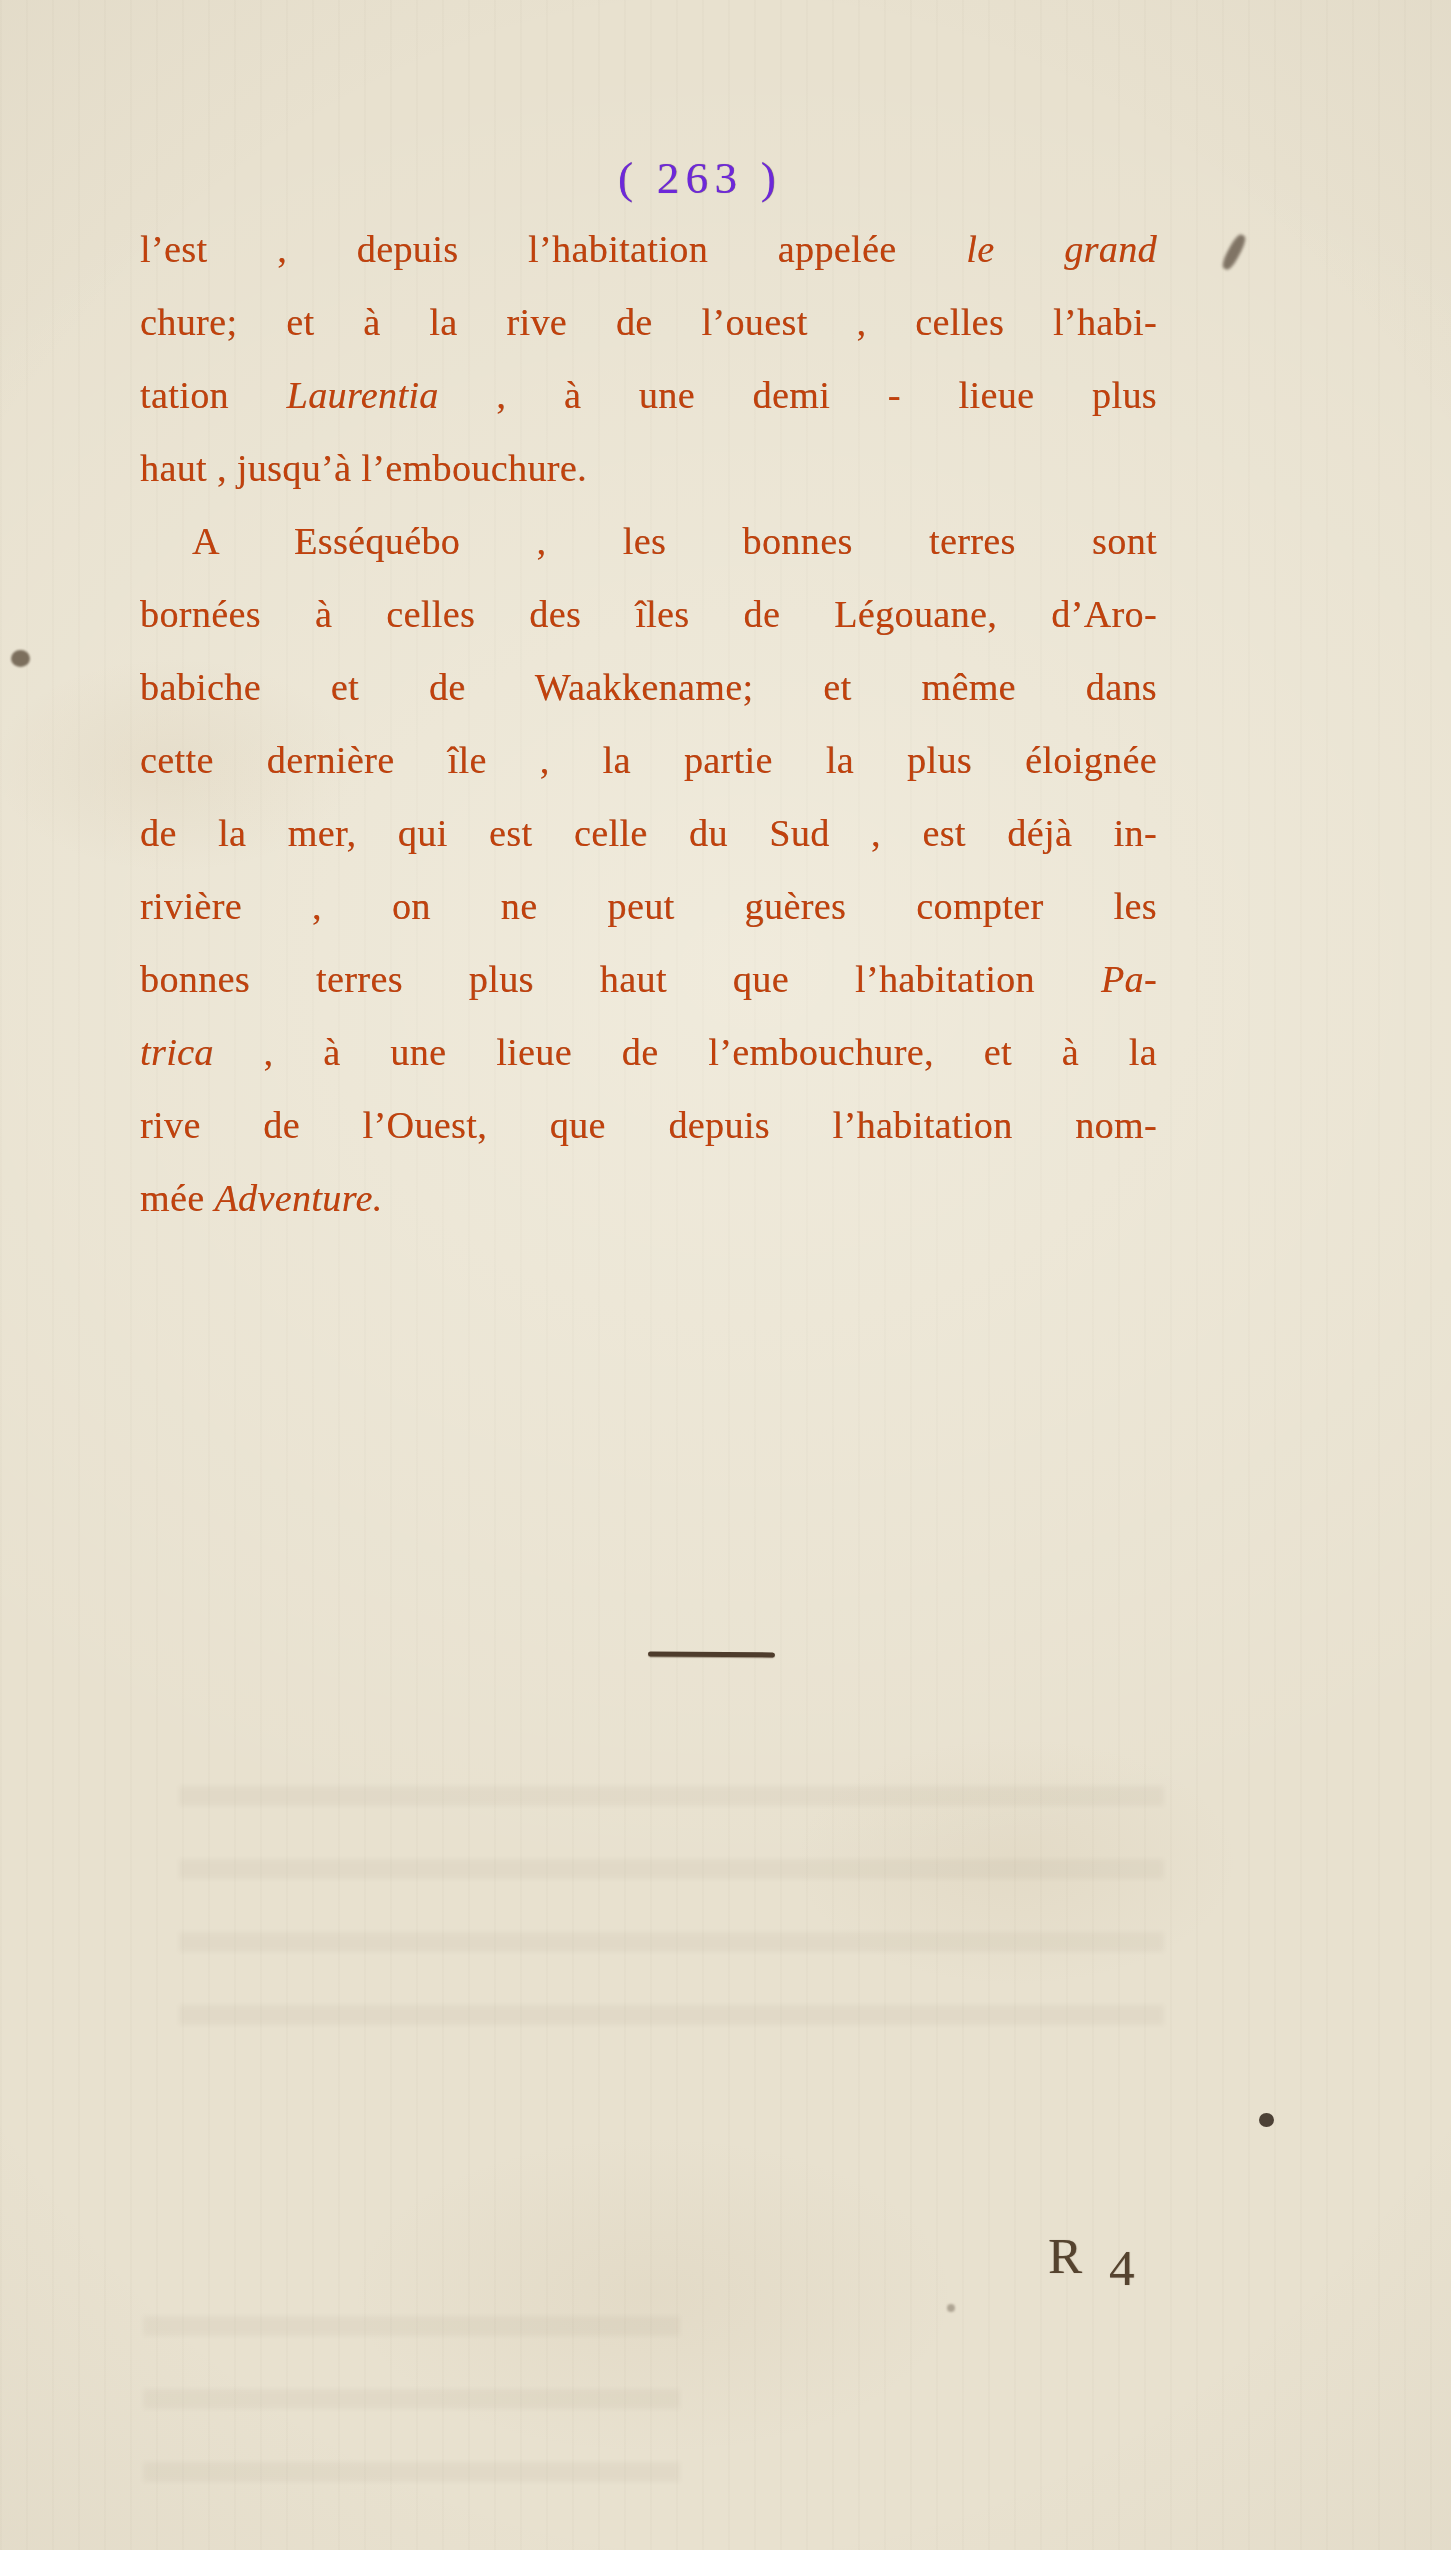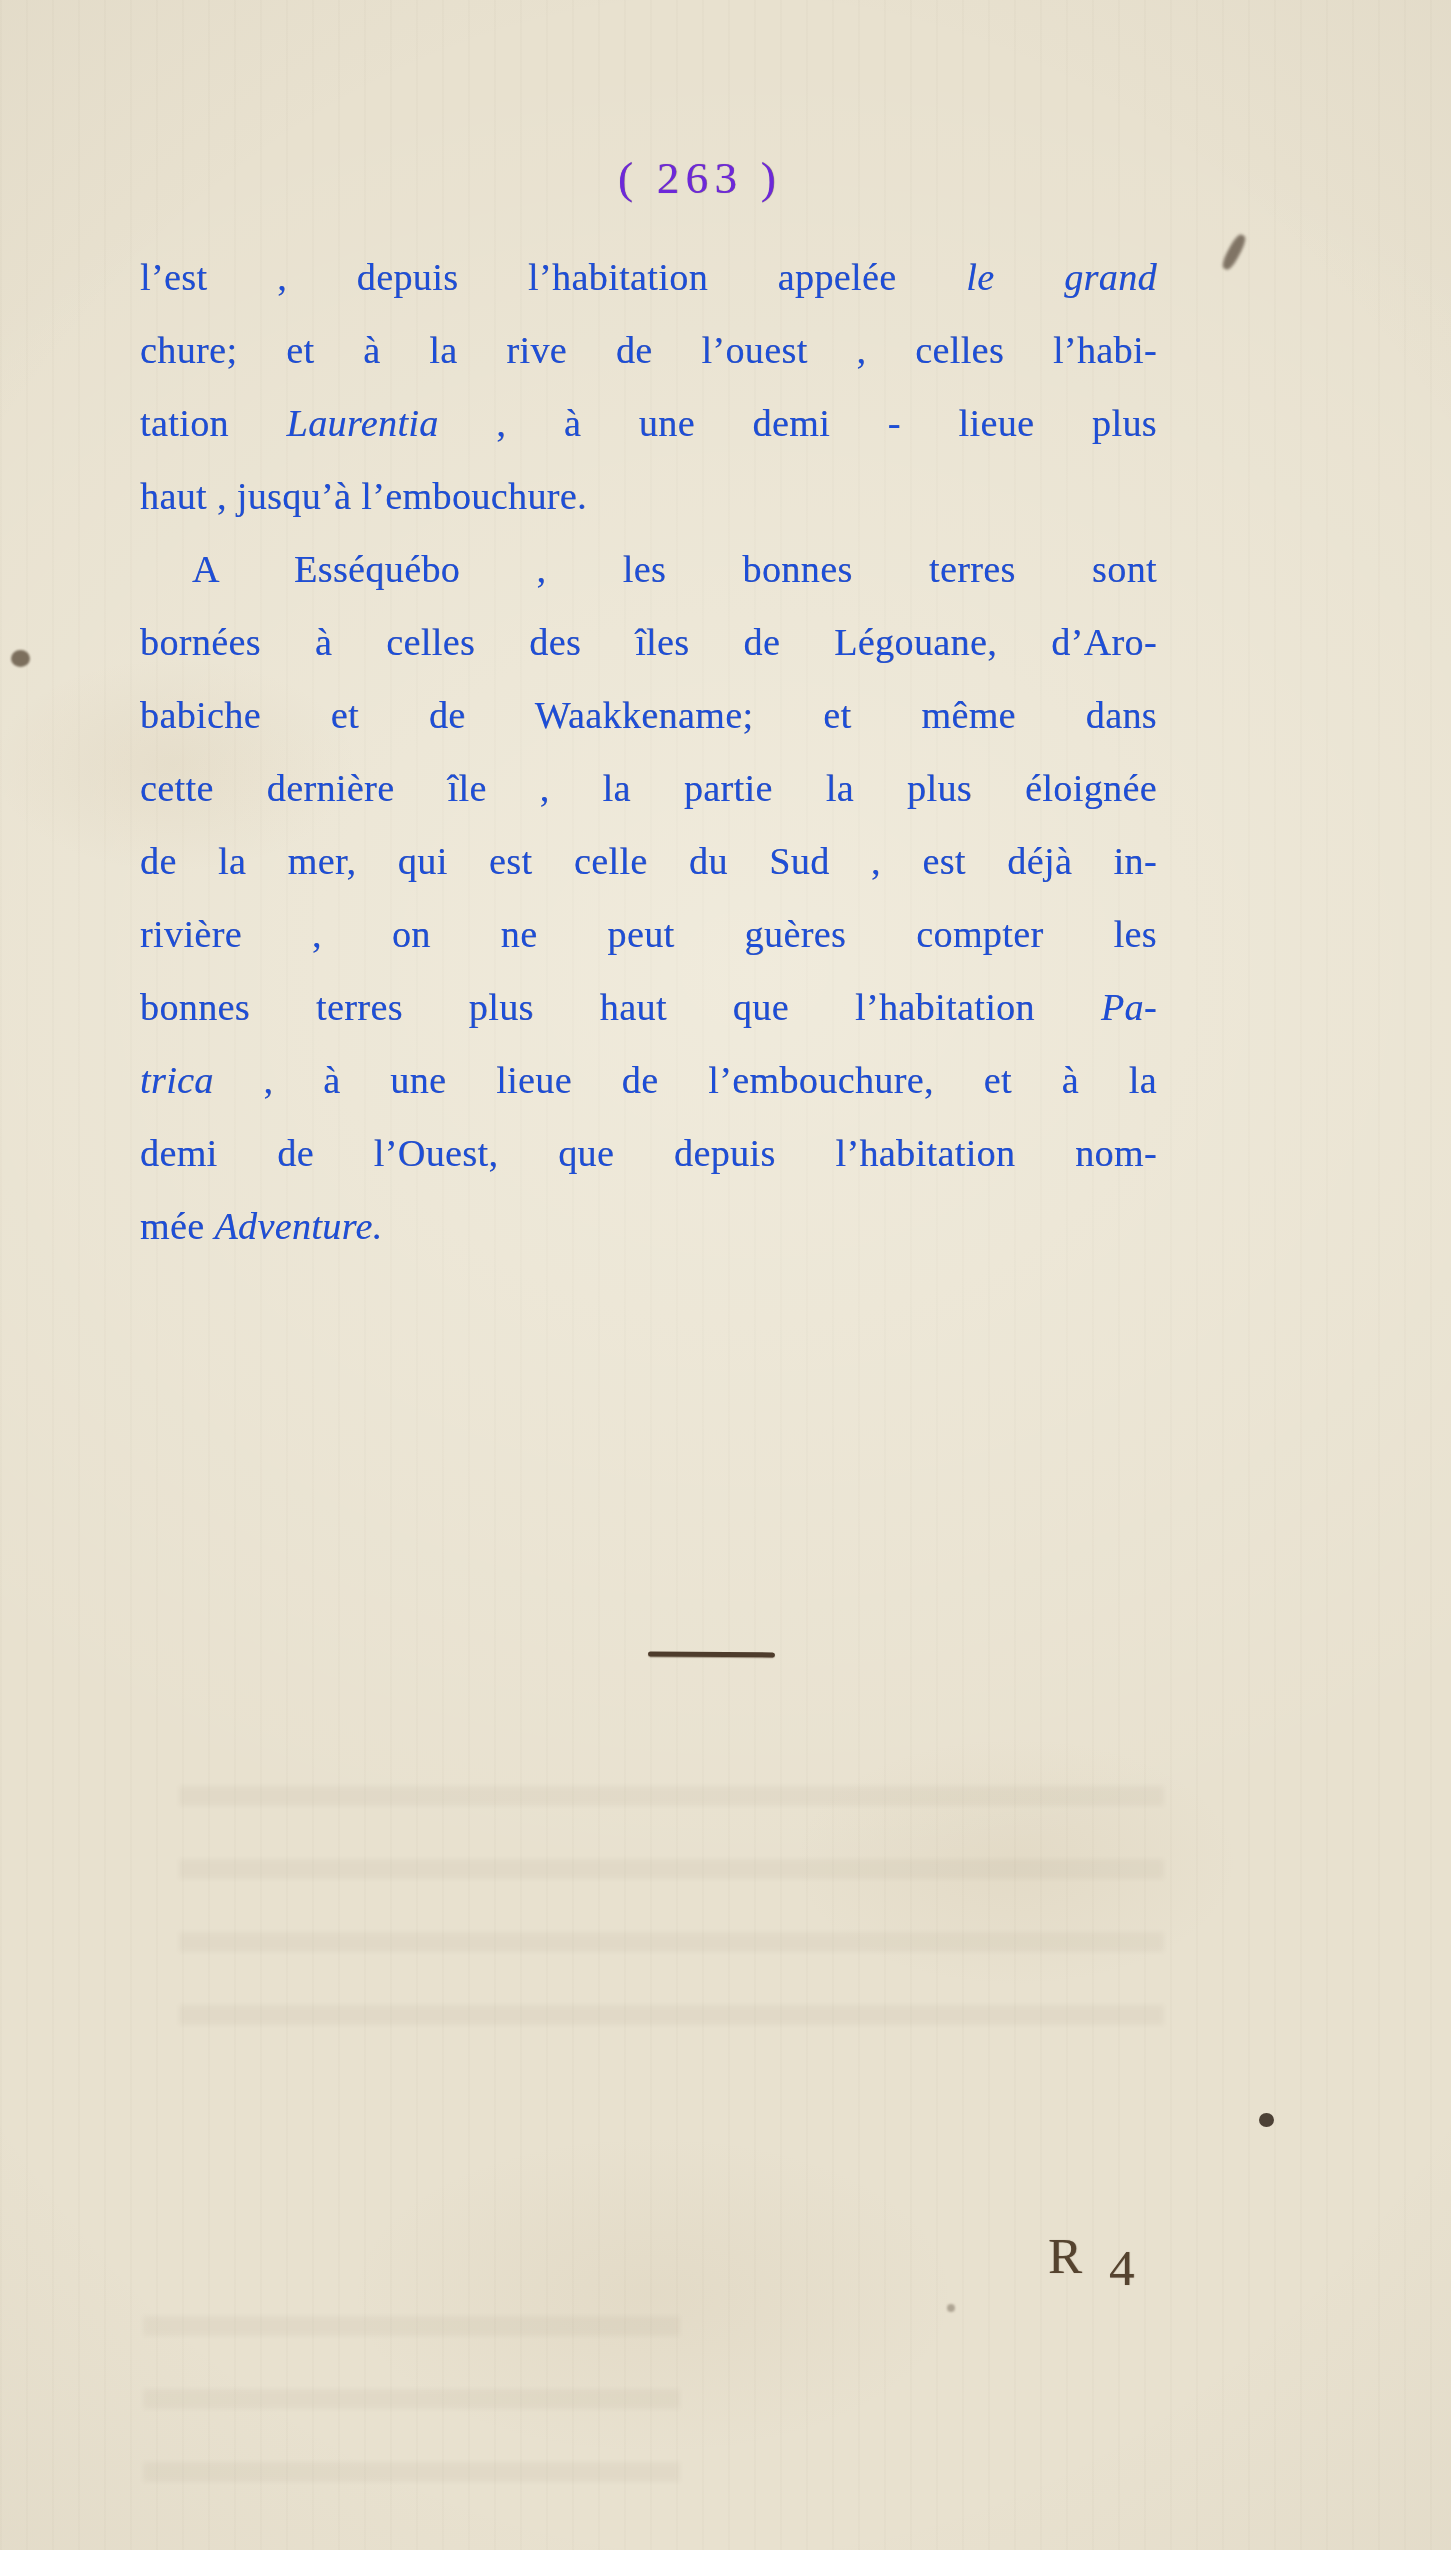--- a/index.html
+++ b/index.html
@@ -18,22 +18,22 @@
       radial-gradient(ellipse 30% 9% at 45% 90%, rgba(160,135,95,0.07), rgba(160,135,95,0) 70%),
       repeating-linear-gradient(90deg, rgba(90,75,50,0.022) 0 1.8px, rgba(0,0,0,0) 1.8px 26px),
       linear-gradient(#e8e1cf,#e8e1cf);
   }
   .header{
     position:absolute;top:152px;left:700px;transform:translateX(-50%);
     font-size:45px;color:#6d28d9;letter-spacing:6.3px;white-space:nowrap;
     text-shadow:0.4px 0.4px 0.7px rgba(70,50,30,0.55);
   }
   .textblock{
-    position:absolute;top:241px;left:140px;width:1017px;
-    font-size:38px;line-height:73px;color:#1d4ed8;
+    position:absolute;top:213px;left:140px;width:1017px;
+    font-size:38px;line-height:73px;color:#c2410c;
     text-shadow:0.3px 0.4px 0.6px rgba(70,50,30,0.5);
     letter-spacing:0.4px;
   }
   .line{text-align:justify;text-align-last:justify;white-space:normal;}
   .line.last{text-align:left;text-align-last:left;}
   .line.indent{padding-left:52px;}
   .line em{font-style:italic;}
   .rule{
     position:absolute;top:1652px;left:648px;width:127px;height:4.5px;
     background:#4e3c2c;border-radius:2.7px;transform:rotate(0.4deg);
@@ -73,21 +73,21 @@
   <div class="line"><span>tation </span><em>Laurentia</em><span> , à une demi - lieue plus</span></div>
   <div class="line last"><span>haut , jusqu’à l’embouchure.</span><em></em><span></span></div>
   <div class="line indent"><span>A Esséquébo , les bonnes terres sont</span><em></em><span></span></div>
   <div class="line"><span>bornées à celles des îles de Légouane, d’Aro-</span><em></em><span></span></div>
   <div class="line"><span>babiche et de Waakkename; et même dans</span><em></em><span></span></div>
   <div class="line"><span>cette dernière île , la partie la plus éloignée</span><em></em><span></span></div>
   <div class="line"><span>de la mer, qui est celle du Sud , est déjà in-</span><em></em><span></span></div>
   <div class="line"><span>rivière , on ne peut guères compter les</span><em></em><span></span></div>
   <div class="line"><span>bonnes terres plus haut que l’habitation </span><em>Pa-</em><span></span></div>
   <div class="line"><span></span><em>trica</em><span> , à une lieue de l’embouchure, et à la</span></div>
-  <div class="line"><span>demi de l’Ouest, que depuis l’habitation nom-</span><em></em><span></span></div>
+  <div class="line"><span>rive de l’Ouest, que depuis l’habitation nom-</span><em></em><span></span></div>
   <div class="line last"><span>mée </span><em>Adventure.</em><span></span></div>
 </div>
 
 <div class="rule"></div>
 
 <div class="sig"><span>R</span><span class="sig-num">4</span></div>
 
 <div class="speck speck-1"></div>
 <div class="speck speck-2"></div>
 <div class="speck speck-3"></div>

